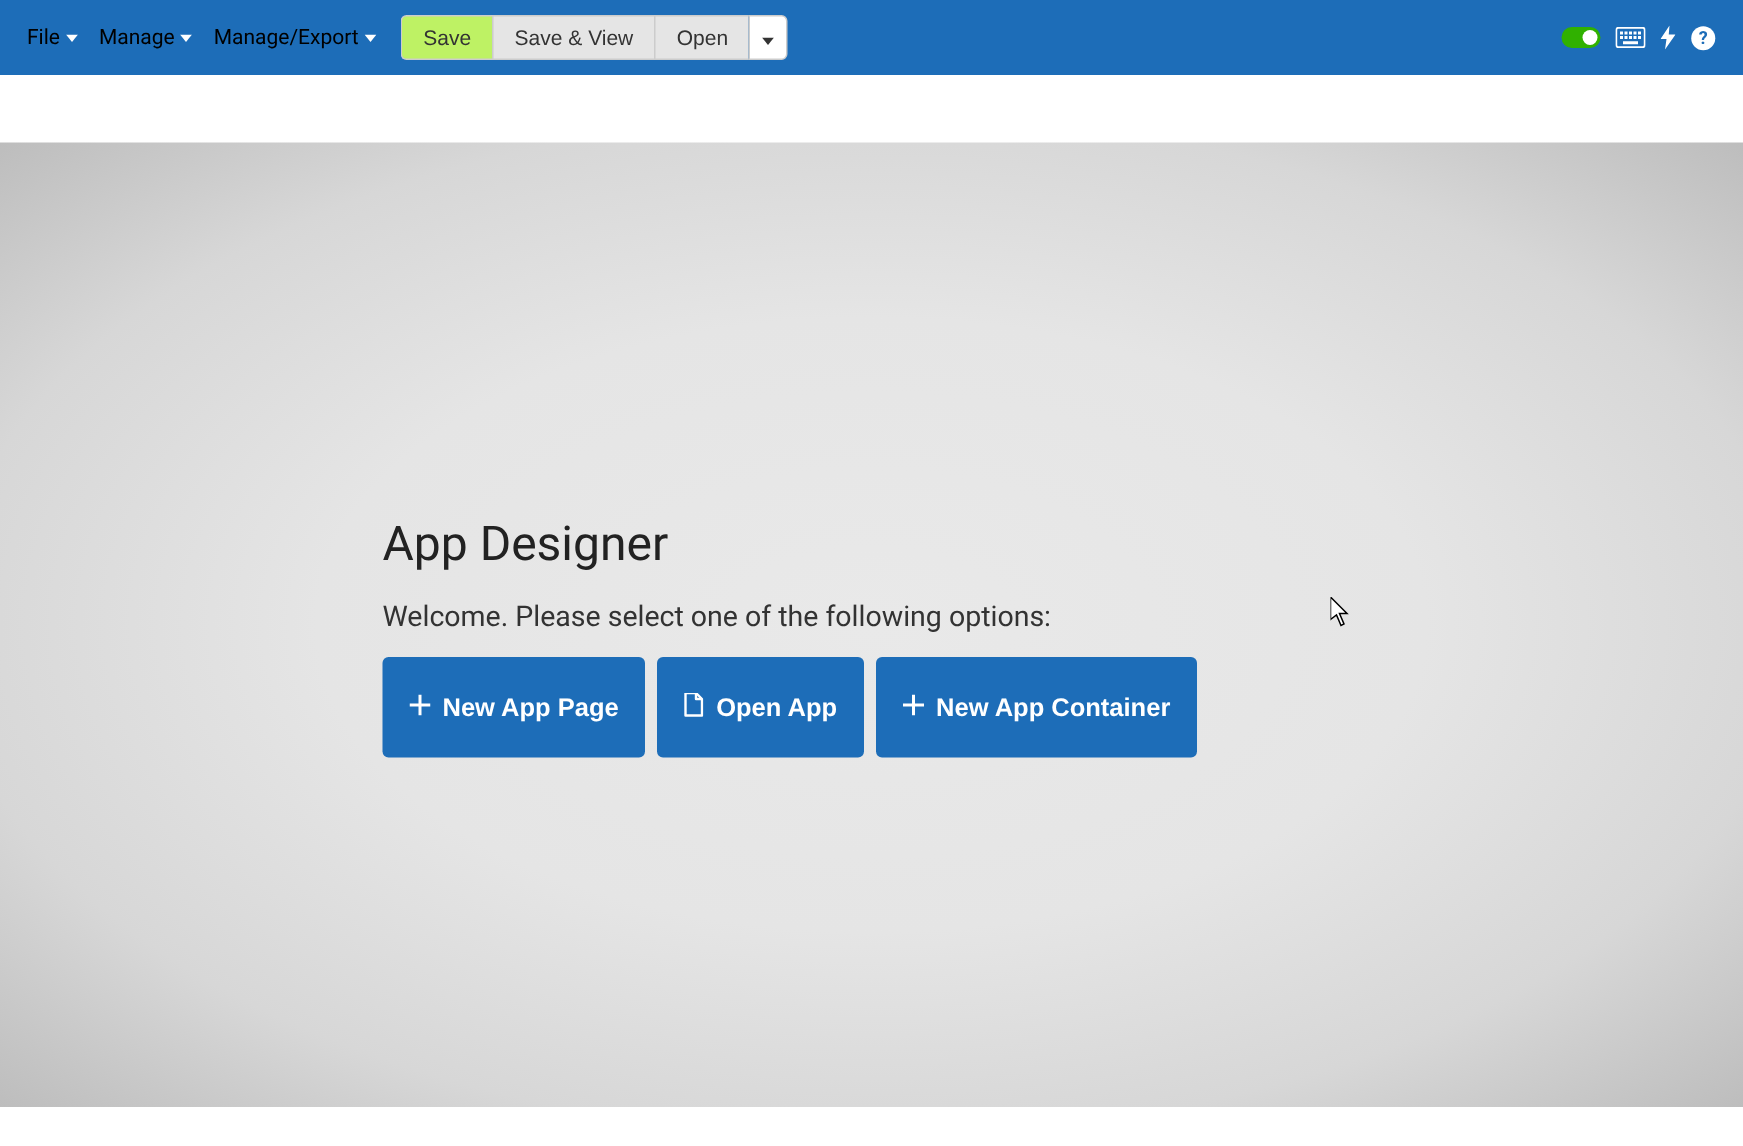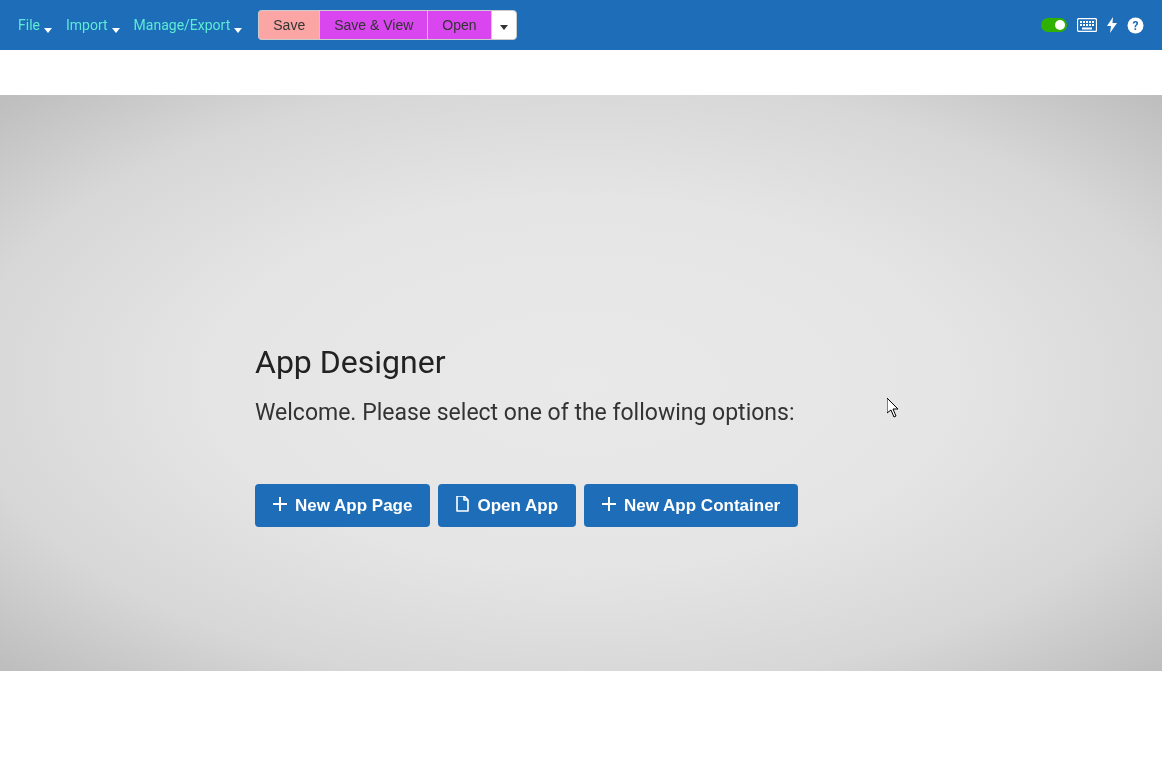--- a/index.html
+++ b/index.html
@@ -24,49 +24,49 @@
       font-size: 14px;
       position: relative;
     }
     .toolbar-menu {
       display: flex;
       align-items: center;
       gap: 14px;
     }
     .menu-item {
       display: flex;
-      align-items: flex-end;
-      color: #5eead4;
+      align-items: center;
+      color: #000000;
       cursor: pointer;
       font-size: 14px;
       gap: 4px;
     }
     .caret-down {
       display: inline-block;
     }
     .caret-down svg {
       display: block;
     }
     .btn-group {
       display: inline-flex;
       margin-left: 16px;
     }
     .btn-group button {
-      background: #d946ef;
+      background: #e5e5e5;
       border: 1px solid #ccc;
       color: #333;
       font-size: 14px;
       padding: 6px 14px;
       cursor: pointer;
       border-right: none;
     }
     .btn-group button:first-child {
       border-top-left-radius: 4px;
       border-bottom-left-radius: 4px;
-      background: #fca5a5;
+      background: #bef264;
     }
     .btn-group button:last-child {
       border-right: 1px solid #ccc;
     }
     .btn-group .dropdown-toggle {
       background: #fff;
       padding: 6px 8px;
       border-top-right-radius: 4px;
       border-bottom-right-radius: 4px;
       border-right: 1px solid #ccc;
@@ -103,53 +103,53 @@
       display: flex;
       align-items: center;
     }
 
     .white-strip {
       height: 45px;
       background: #fff;
     }
 
     .main-area {
-      height: 576px;
+      height: 643px;
       background: #e6e6e6;
       background: radial-gradient(ellipse at center, #e9e9e9 0%, #e5e5e5 45%, #d7d7d7 75%, #bdbdbd 100%);
       position: relative;
     }
 
     .centered-content {
       position: absolute;
       left: 255px;
       top: 248px;
     }
     .title {
       font-size: 32px;
       color: #222;
       font-weight: 400;
       margin-bottom: 18px;
     }
     .subtitle {
-      font-size: 23px;
+      font-size: 19px;
       color: #333;
       font-weight: 400;
-      margin-bottom: 58px;
+      margin-bottom: 16px;
     }
     .action-buttons {
       display: flex;
       gap: 8px;
     }
     .primary-btn {
       background: #1d6db8;
       color: #fff;
       border: none;
       border-radius: 4px;
-      padding: 12px 18px;
+      padding: 24px 18px;
       font-size: 17px;
       font-weight: 700;
       cursor: pointer;
       display: inline-flex;
       align-items: center;
       gap: 8px;
       line-height: 1;
     }
 
     .cursor {
@@ -166,21 +166,21 @@
   <div class="toolbar-menu">
     <div class="menu-item">
       <span>File</span>
       <span class="caret-down">
         <svg width="8" height="5" viewBox="0 0 8 5">
             <path d="M0 0 L8 0 L4 5 Z" fill="#fff"></path>
           </svg>
       </span>
     </div>
     <div class="menu-item">
-      <span>Import</span>
+      <span>Manage</span>
       <span class="caret-down">
         <svg width="8" height="5" viewBox="0 0 8 5">
             <path d="M0 0 L8 0 L4 5 Z" fill="#fff"></path>
           </svg>
       </span>
     </div>
     <div class="menu-item">
       <span>Manage/Export</span>
       <span class="caret-down">
         <svg width="8" height="5" viewBox="0 0 8 5">

